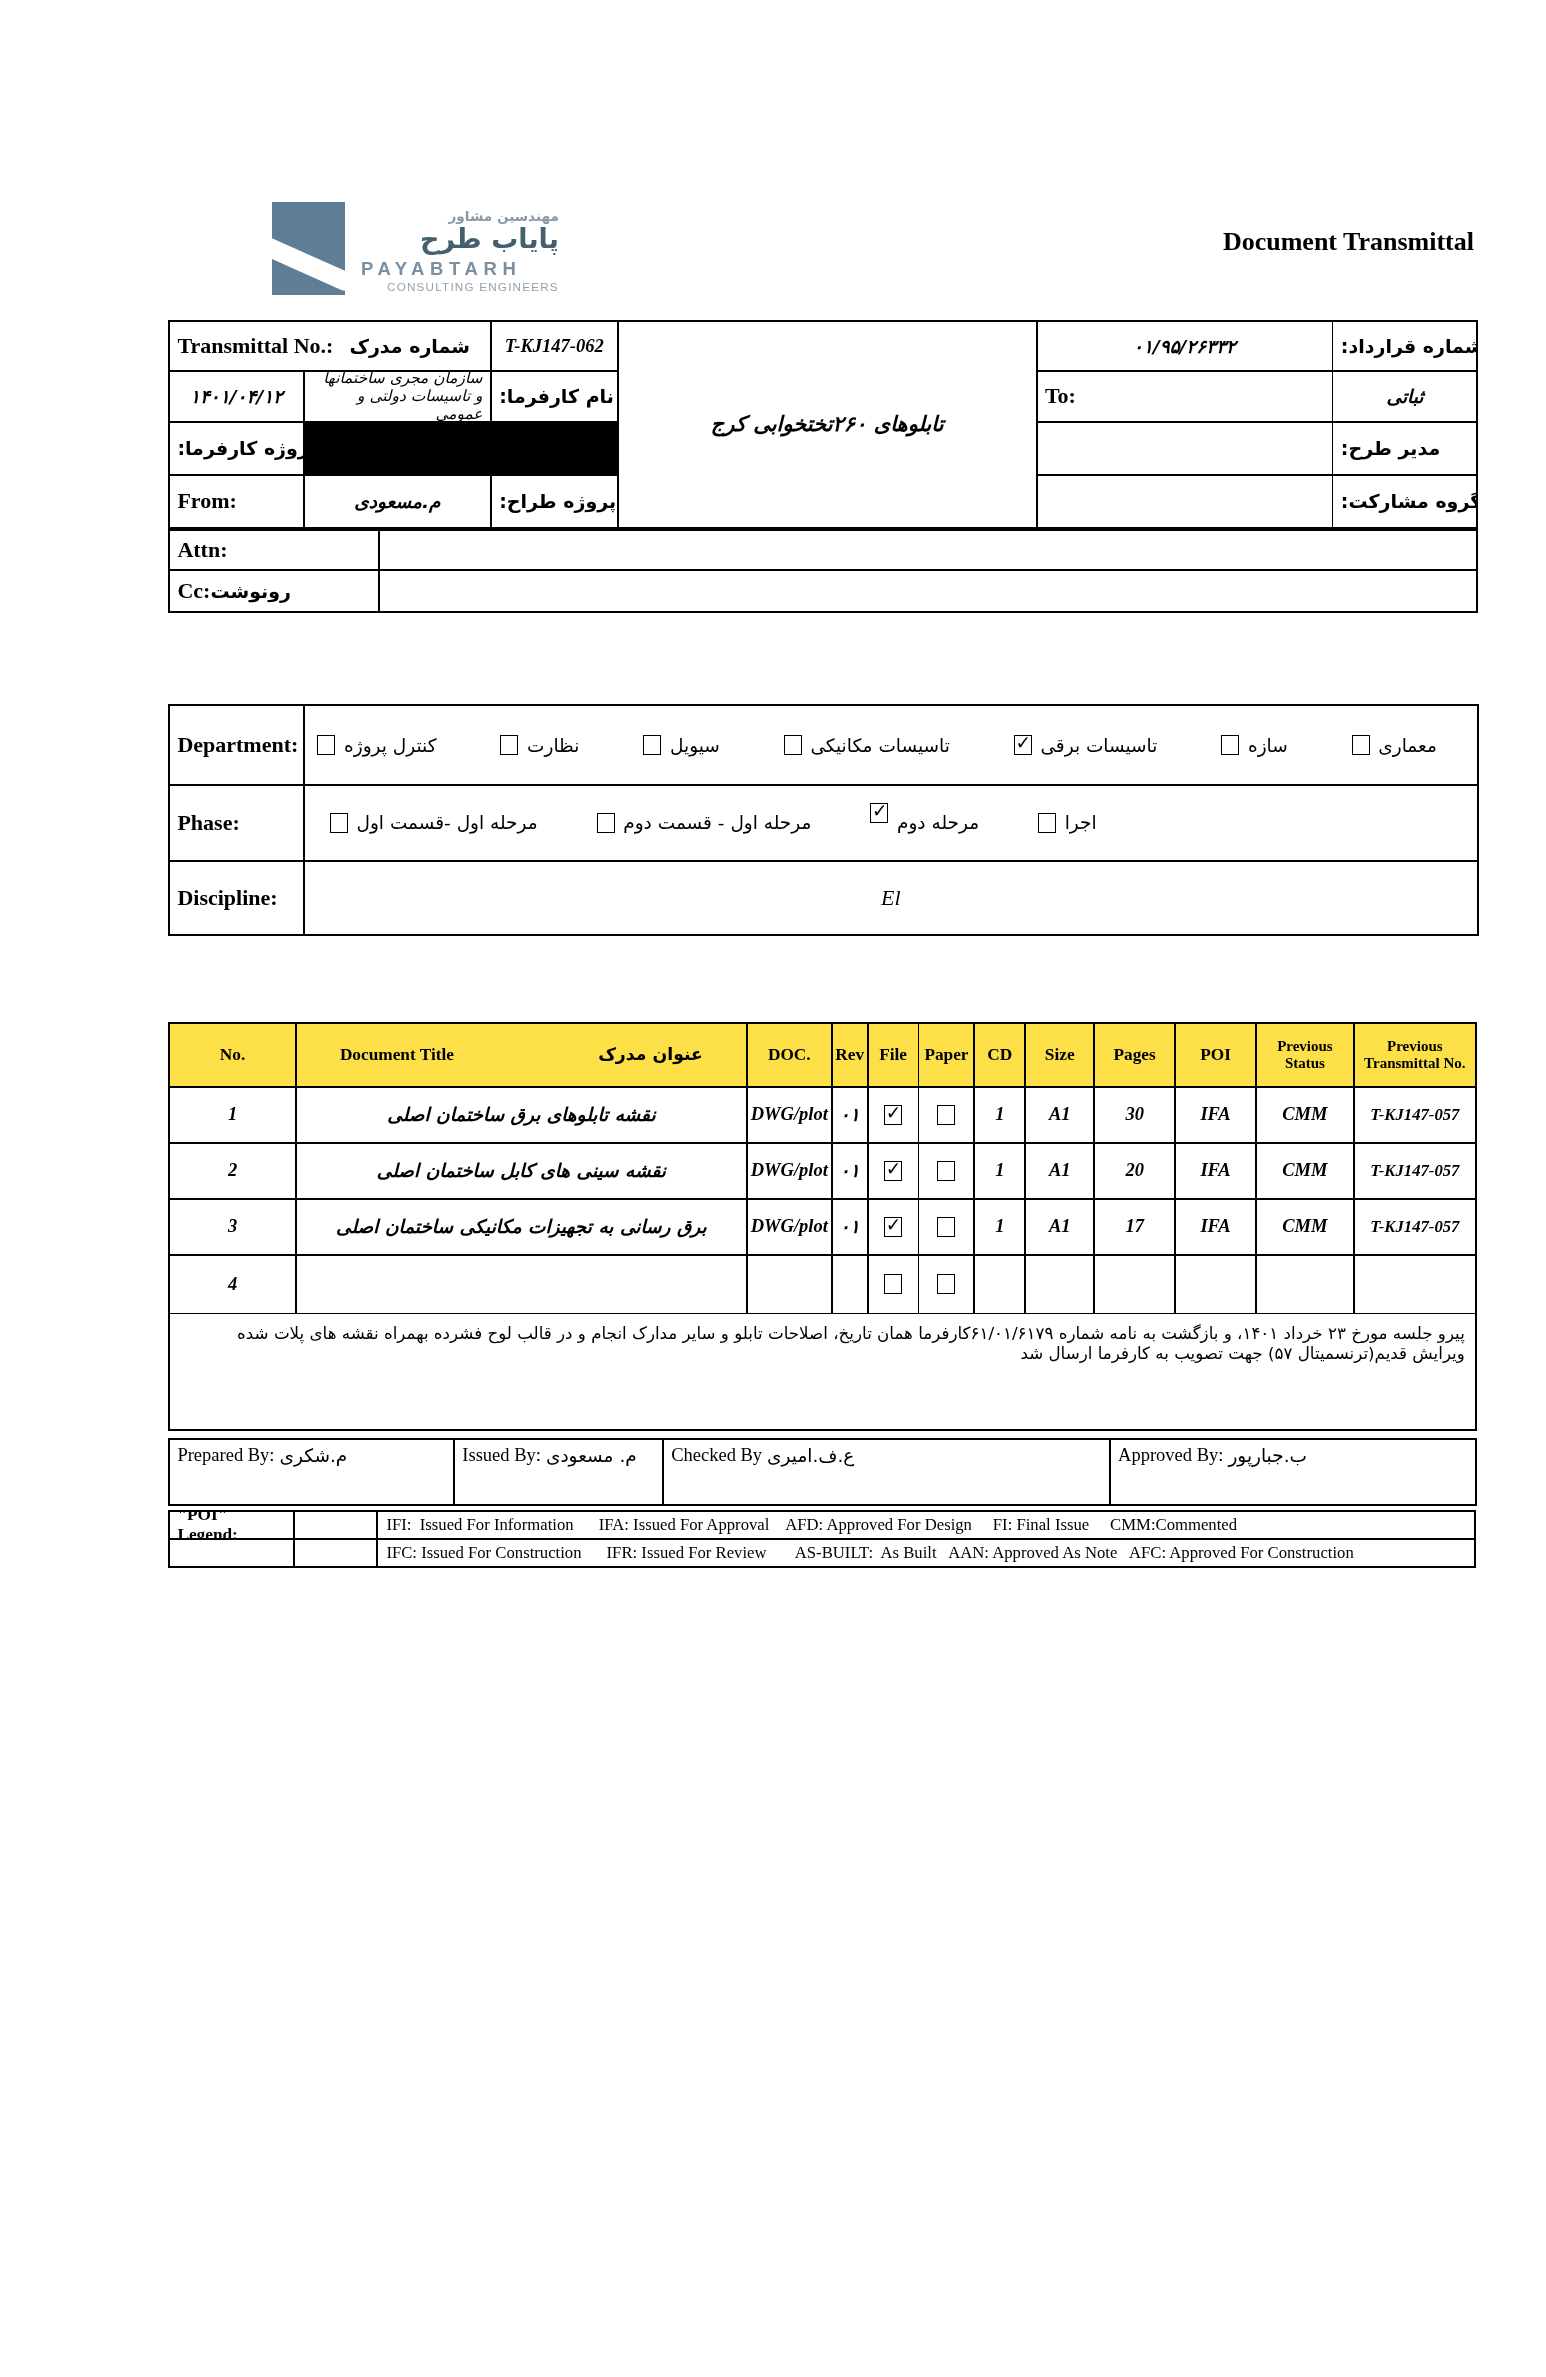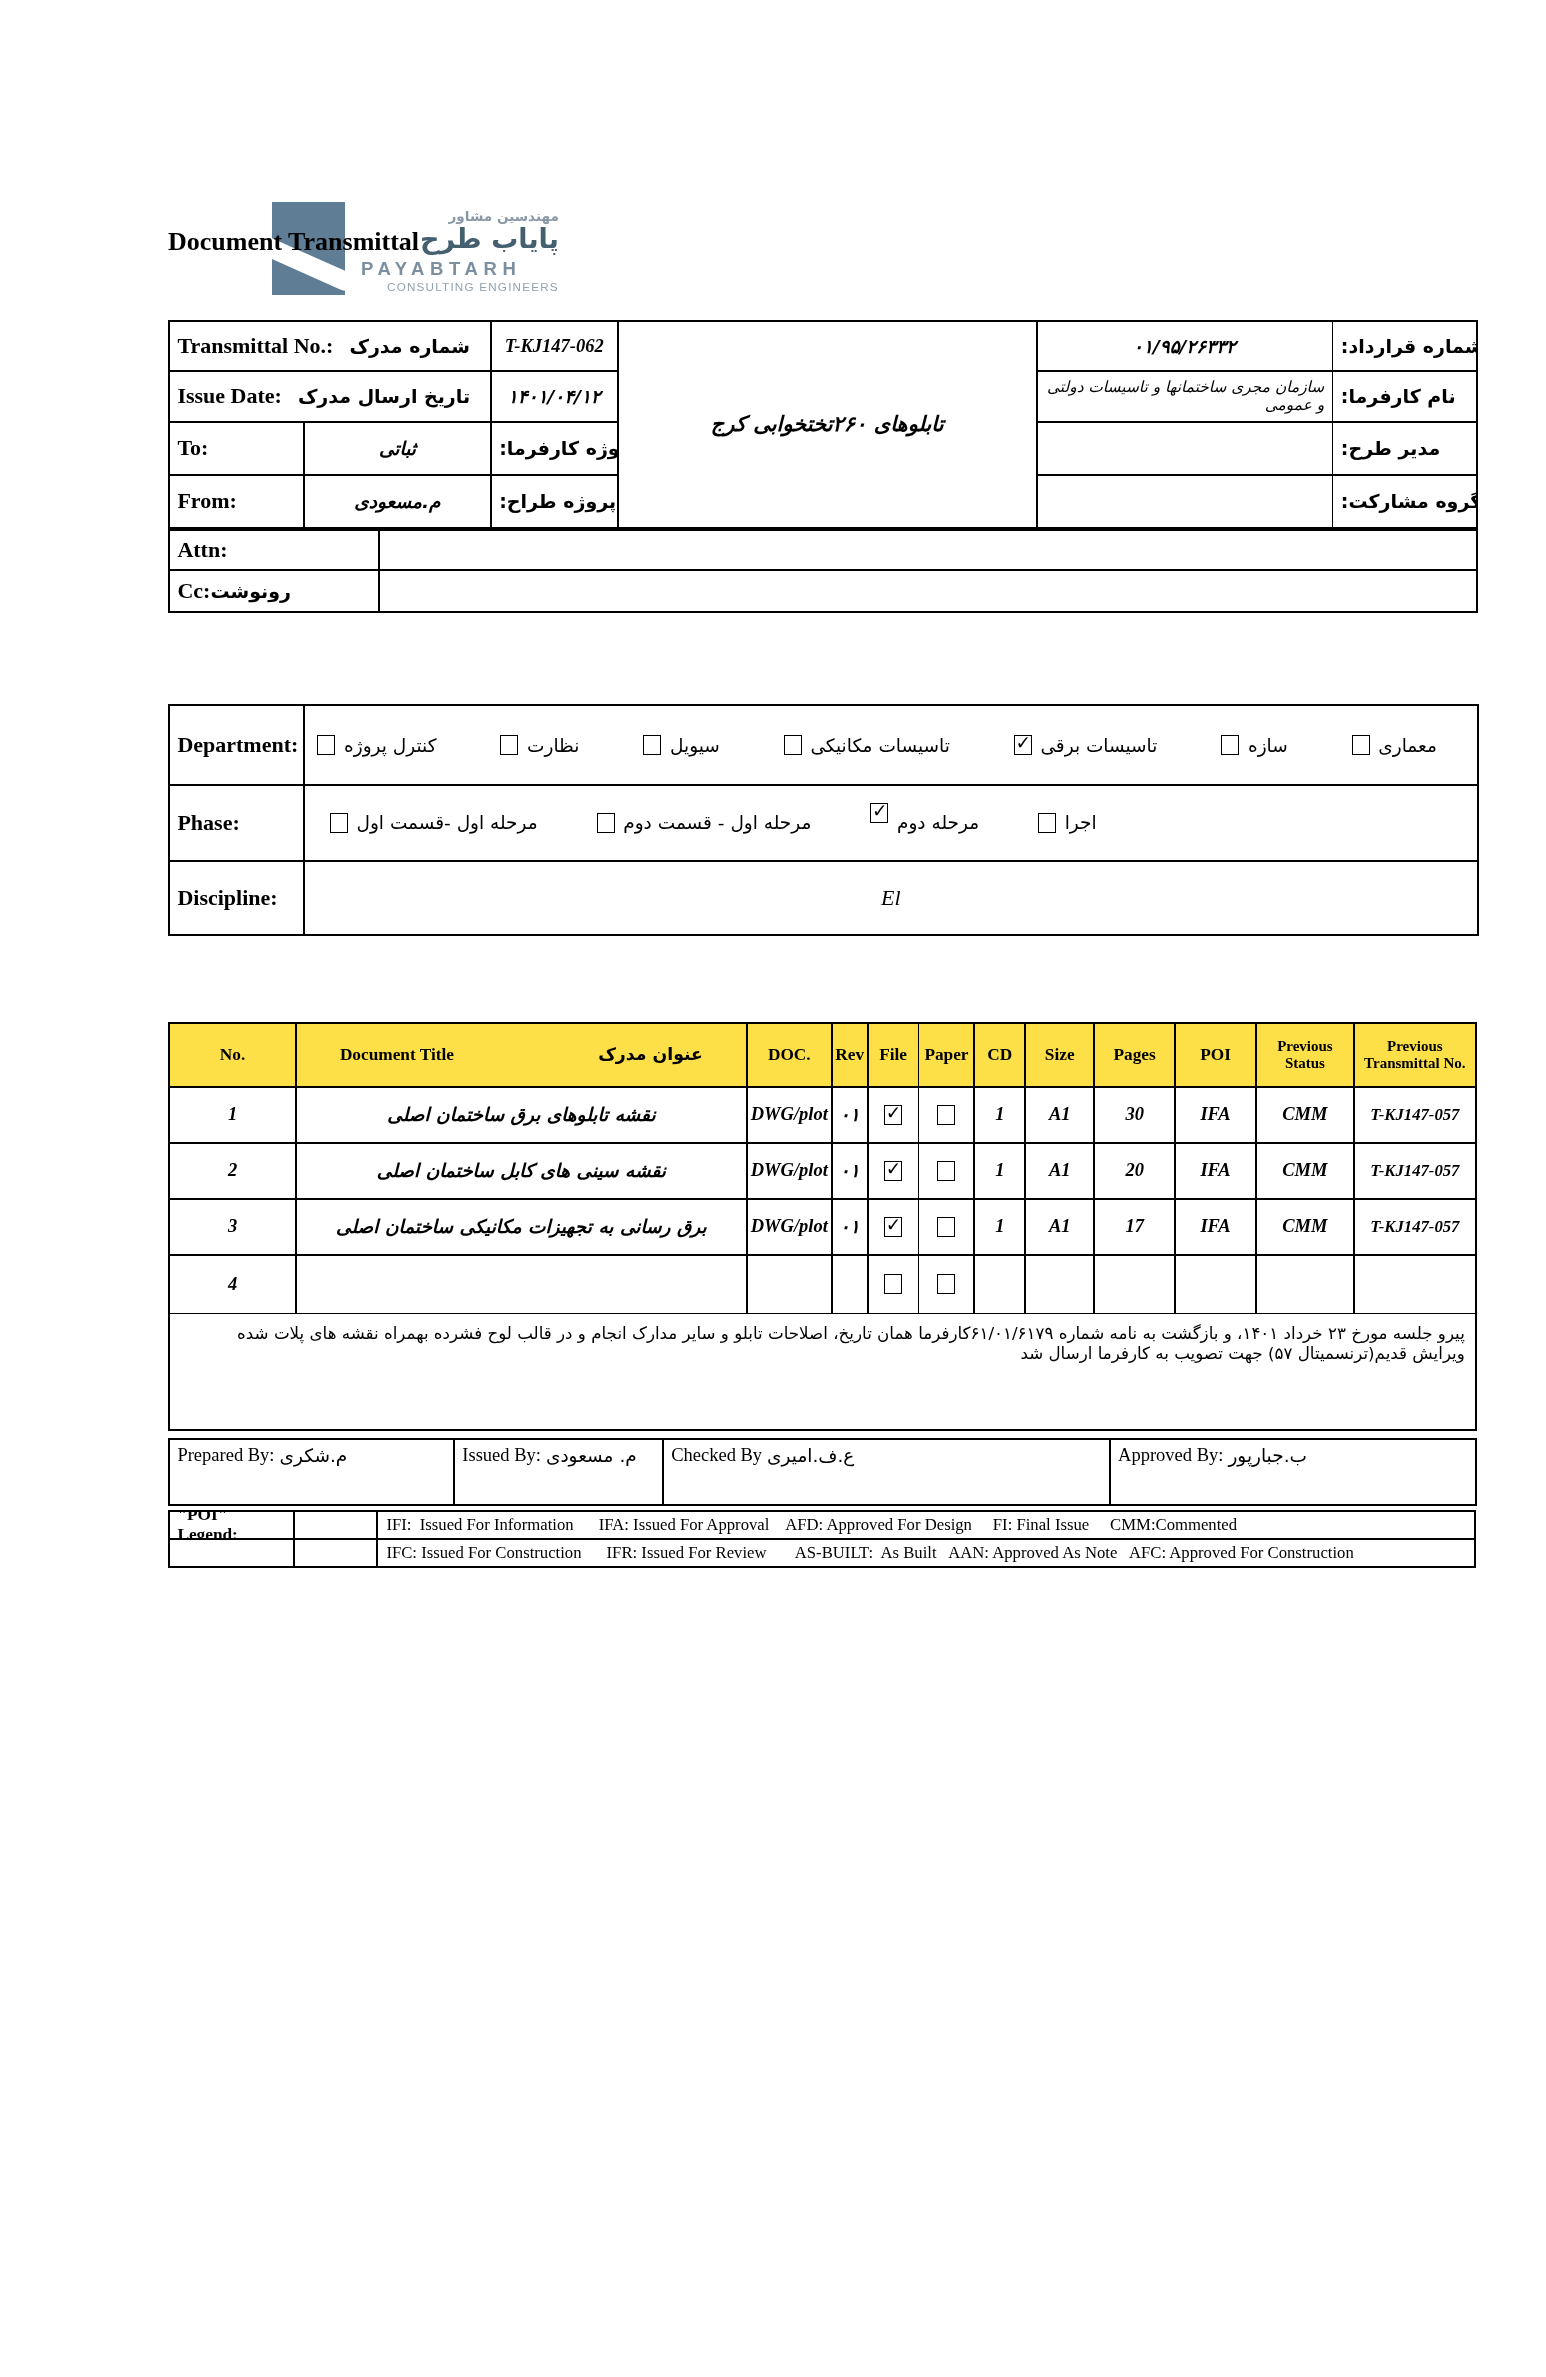--- a/index.html
+++ b/index.html
@@ -16,21 +16,21 @@
   .logo-swoosh { position:absolute; width:117px; height:18.5px; background:#fff;
     left:-23.5px; top:53px; transform:rotate(24deg); border-radius:0 0 43px 6.2px; }
   .logo-text { display:flex; flex-direction:column; justify-content:flex-end; padding-bottom:2.5px; }
   .logo-fa1 { font-size:13.6px; color:#8a98a5; font-weight:bold; text-align:right; direction:rtl; }
   .logo-fa2 { font-size:27px; color:#44606f; font-weight:bold; text-align:right; direction:rtl; line-height:1.1; }
   .logo-en1 { font-size:18.5px; color:#7c8fa0; font-weight:bold; letter-spacing:5.6px;
     font-family:"Liberation Sans","DejaVu Sans",sans-serif; margin-top:3.7px; }
   .logo-en2 { font-size:11.7px; color:#93a2ad; letter-spacing:1.2px;
     font-family:"Liberation Sans","DejaVu Sans",sans-serif; margin-left:26px; }
   #doc-title { position:absolute; left:168px; width:1306px; top:227px;
-    text-align:left; font-weight:bold; font-size:26px; }
+    text-align:right; font-weight:bold; font-size:26px; }
 
   
   .grid { position:absolute; left:168px; display:grid; gap:1.9px; background:#000;
     border:2.5px solid #000; box-sizing:border-box; }
   .c { background:#fff; display:flex; align-items:center; padding:0 7.4px;
     box-sizing:border-box; overflow:hidden; font-size:18.5px; }
   .center { justify-content:center; text-align:right;font-style:italic; }
   .right  { justify-content:flex-end; }
 
   #t1  { top:320px;  grid-template-columns:133px 185px 125px 417px 294px 143px;
@@ -92,24 +92,20 @@
   <div id="t1" class="grid">
     <div class="c pair" style="grid-column:1/3;">
       <span class="en-label">Transmittal No.:</span>
       <span class="fa-label fa rtl">شماره مدرک</span>
     </div>
     <div class="c center val">T-KJ147-062</div>
     <div class="c center project-cell fa rtl" style="grid-row:1/5;grid-column:4;">تابلوهای ۲۶۰تختخوابی کرج</div>
     <div class="c center val fa rtl">۰۱/۹۵/۲۶۳۳۲</div>
     <div class="c right fa-label fa rtl">شماره قرارداد:</div>
 
-    <div class="c pair" style="grid-column:1/3;">
-      <span class="en-label">Issue Date:</span>
-      <span class="fa-label fa rtl">تاریخ ارسال مدرک</span>
-    </div>
     <div class="c center val fa rtl">۱۴۰۱/۰۴/۱۲</div>
     <div class="c center small-fa fa rtl">سازمان مجری ساختمانها و تاسیسات دولتی و عمومی</div>
     <div class="c right fa-label fa rtl">نام کارفرما:</div>
 
     <div class="c en-label">To:</div>
     <div class="c center val fa rtl">ثباتی</div>
     <div class="c right fa-label fa rtl">مدیر پروژه کارفرما:</div>
     <div class="c" style="grid-column:5;"></div>
     <div class="c right fa-label fa rtl">مدیر طرح:</div>
 

